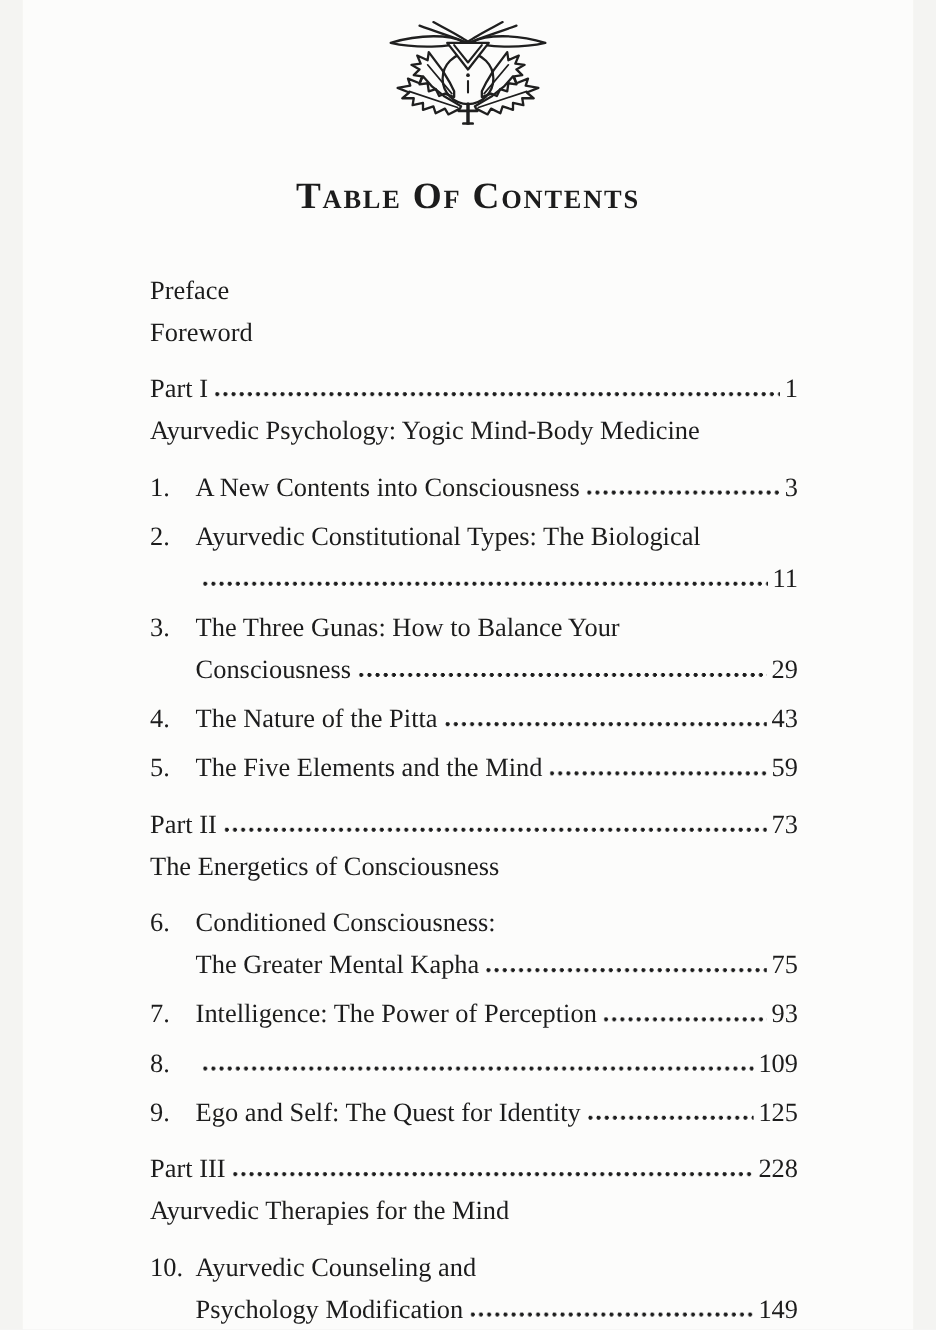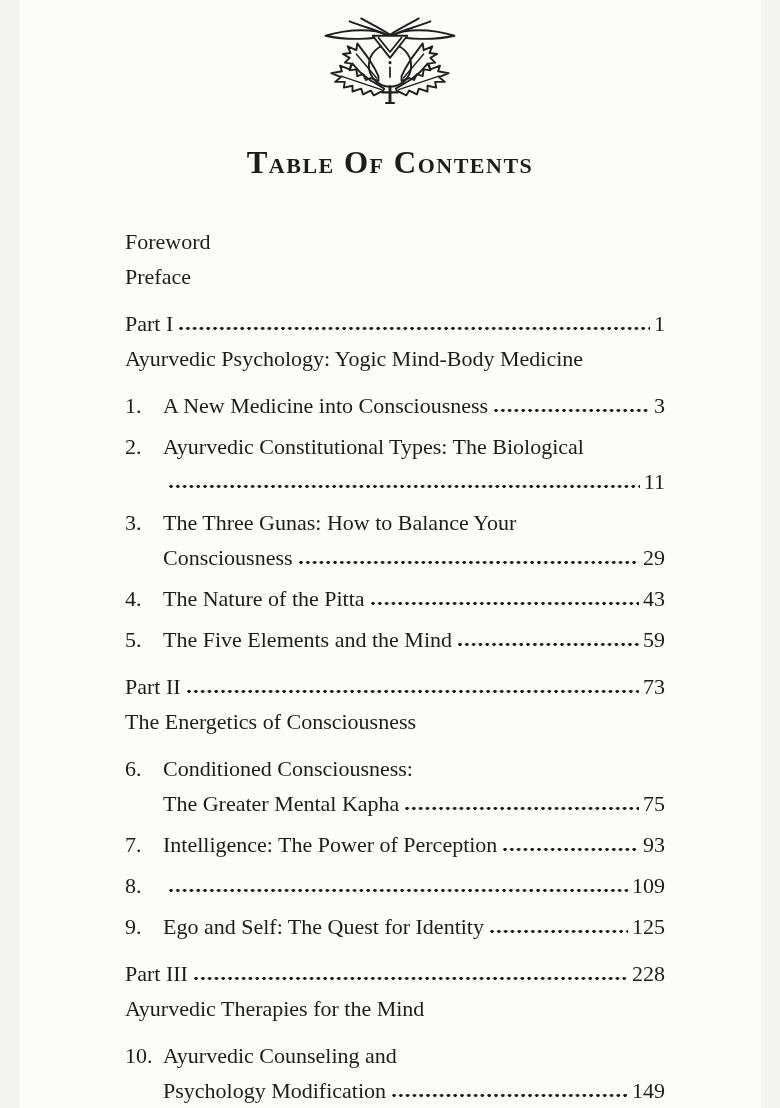--- a/index.html
+++ b/index.html
@@ -102,35 +102,35 @@
       <path d="M75,86 L75,103" stroke-width="3"></path>
       <path d="M67,92 L83,92" stroke-width="2.4"></path>
       <path d="M71,103 L79,103" stroke-width="2.4"></path>
     </svg>
   </div>
 
   <h1 class="page-title">Table Of Contents</h1>
 
   <div class="toc" id="toc">
       <div class="front-block">
+        <div class="line">Preface</div>
         <div class="line">Foreword</div>
-        <div class="line">Preface</div>
       </div>
       <div class="part-block">
         <div class="row">
           <div class="cell">Part I</div>
           <div class="leader"></div>
           <div class="cell pg">1</div>
         </div>
         <div class="line">Ayurvedic Psychology: Yogic Mind-Body Medicine</div>
       </div>
       <div class="chapter">
         <div class="row">
           <div class="num">1.</div>
-          <div class="cell">A New Medicine into Consciousness</div>
+          <div class="cell">A New Contents into Consciousness</div>
           <div class="leader"></div>
           <div class="cell pg">3</div>
         </div>
       </div>
       <div class="chapter">
         <div class="row">
           <div class="num">2.</div>
           <div class="cell">Ayurvedic Constitutional Types: The Biological</div>
         </div>
         <div class="row hang">

